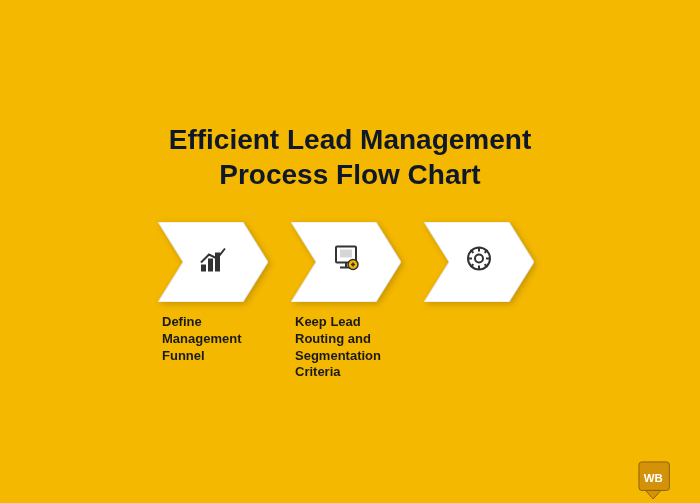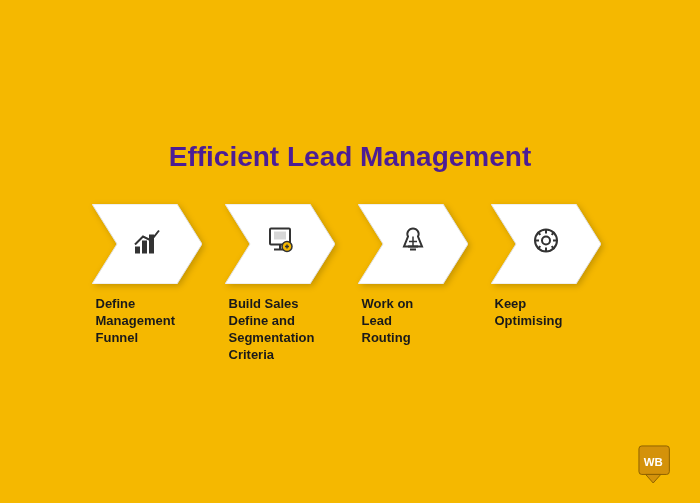--- a/index.html
+++ b/index.html
@@ -16,21 +16,21 @@
     }
 
     .title-section {
       text-align: center;
       margin-bottom: 30px;
     }
 
     .main-title {
       font-size: 28px;
       font-weight: 900;
-      color: #4c1d95;
+      color: #0f172a;
       line-height: 1.25;
     }
 
     .flow-container {
       display: flex;
       align-items: flex-start;
       gap: 15px;
       justify-content: center;
     }
 
@@ -67,37 +67,38 @@
     .step-label {
       font-size: 13px;
       font-weight: 800;
       color: #1a1a1a;
       line-height: 1.3;
       padding-left: 4px;
     }
 
     .wb-badge {
       position: absolute;
-      bottom: 20px;
+      bottom: 4px;
       right: 24px;
       width: 38px;
       height: 38px;
     }
 
     .wb-badge svg {
       width: 38px;
       height: 38px;
     }
   </style>
 </head>
 <body>
 
 <div class="title-section">
   <h1 class="main-title">
     <span>Efficient Lead Management</span><br>
+    <span>Process Flow Chart</span>
   </h1>
 </div>
 
 <div class="flow-container">
 
   <div class="step-wrapper">
     <div class="chevron-container">
       <svg class="chevron-svg" viewBox="0 0 110 80" xmlns="http://www.w3.org/2000/svg">
         <polygon points="0,0 85,0 110,40 85,80 0,80 25,40" fill="white" stroke="#e0e0e0" stroke-width="1"></polygon>
       </svg>
@@ -128,48 +129,27 @@
           <rect x="9" y="5" width="12" height="8" fill="#333" opacity="0.2"></rect>
           <line x1="15" y1="18" x2="15" y2="23" stroke="#333" stroke-width="2"></line>
           <line x1="9" y1="23" x2="21" y2="23" stroke="#333" stroke-width="2"></line>
           <circle cx="22" cy="20" r="5" fill="#F5B800" stroke="#333" stroke-width="1.5"></circle>
           <line x1="20" y1="20" x2="24" y2="20" stroke="#333" stroke-width="1.5"></line>
           <line x1="22" y1="18" x2="22" y2="22" stroke="#333" stroke-width="1.5"></line>
         </svg>
       </div>
     </div>
     <div class="step-label">
-      <span>Build Sales</span><br>
-      <span>Define and</span><br>
+      <span>Keep Lead</span><br>
+      <span>Routing and</span><br>
       <span>Segmentation</span><br>
       <span>Criteria</span>
     </div>
   </div>
 
-  <div class="step-wrapper">
-    <div class="chevron-container">
-      <svg class="chevron-svg" viewBox="0 0 110 80" xmlns="http://www.w3.org/2000/svg">
-        <polygon points="0,0 85,0 110,40 85,80 0,80 25,40" fill="white" stroke="#e0e0e0" stroke-width="1"></polygon>
-      </svg>
-      <div class="step-icon">
-        <svg width="28" height="28" viewBox="0 0 28 28" fill="none">
-          <path d="M14 2 C10 2 7 6 9 10 L5 20 L23 20 L19 10 C21 6 18 2 14 2Z" stroke="#333" stroke-width="2" fill="none"></path>
-          <line x1="14" y1="10" x2="14" y2="20" stroke="#333" stroke-width="1.5"></line>
-          <line x1="10" y1="15" x2="18" y2="15" stroke="#333" stroke-width="1.5"></line>
-          <line x1="9" y1="20" x2="19" y2="20" stroke="#333" stroke-width="2"></line>
-          <line x1="11" y1="23" x2="17" y2="23" stroke="#333" stroke-width="2"></line>
-        </svg>
-      </div>
-    </div>
-    <div class="step-label">
-      <span>Work on</span><br>
-      <span>Lead</span><br>
-      <span>Routing</span>
-    </div>
-  </div>
 
 
   <div class="step-wrapper">
     <div class="chevron-container">
       <svg class="chevron-svg" viewBox="0 0 110 80" xmlns="http://www.w3.org/2000/svg">
         <polygon points="0,0 85,0 110,40 85,80 0,80 25,40" fill="white" stroke="#e0e0e0" stroke-width="1"></polygon>
       </svg>
       <div class="step-icon">
         <svg width="28" height="28" viewBox="0 0 28 28" fill="none">
           <circle cx="14" cy="14" r="11" stroke="#333" stroke-width="2" fill="none"></circle>
@@ -178,24 +158,20 @@
           <line x1="14" y1="21" x2="14" y2="25" stroke="#333" stroke-width="2"></line>
           <line x1="3" y1="14" x2="7" y2="14" stroke="#333" stroke-width="2"></line>
           <line x1="21" y1="14" x2="25" y2="14" stroke="#333" stroke-width="2"></line>
           <line x1="5.5" y1="5.5" x2="8.4" y2="8.4" stroke="#333" stroke-width="2"></line>
           <line x1="19.6" y1="19.6" x2="22.5" y2="22.5" stroke="#333" stroke-width="2"></line>
           <line x1="22.5" y1="5.5" x2="19.6" y2="8.4" stroke="#333" stroke-width="2"></line>
           <line x1="8.4" y1="19.6" x2="5.5" y2="22.5" stroke="#333" stroke-width="2"></line>
         </svg>
       </div>
     </div>
-    <div class="step-label">
-      <span>Keep</span><br>
-      <span>Optimising</span>
-    </div>
   </div>
 
 </div>
 
 <div class="wb-badge">
   <svg viewBox="0 0 40 40" xmlns="http://www.w3.org/2000/svg">
     <rect x="1" y="1" width="32" height="30" rx="3" fill="#D4920A" stroke="#8B6000" stroke-width="1"></rect>
     <text x="16" y="22" font-family="Arial" font-weight="900" font-size="12" fill="white" text-anchor="middle">WB</text>
     <polygon points="8,31 16,40 24,31" fill="#D4920A" stroke="#8B6000" stroke-width="1"></polygon>
   </svg>

